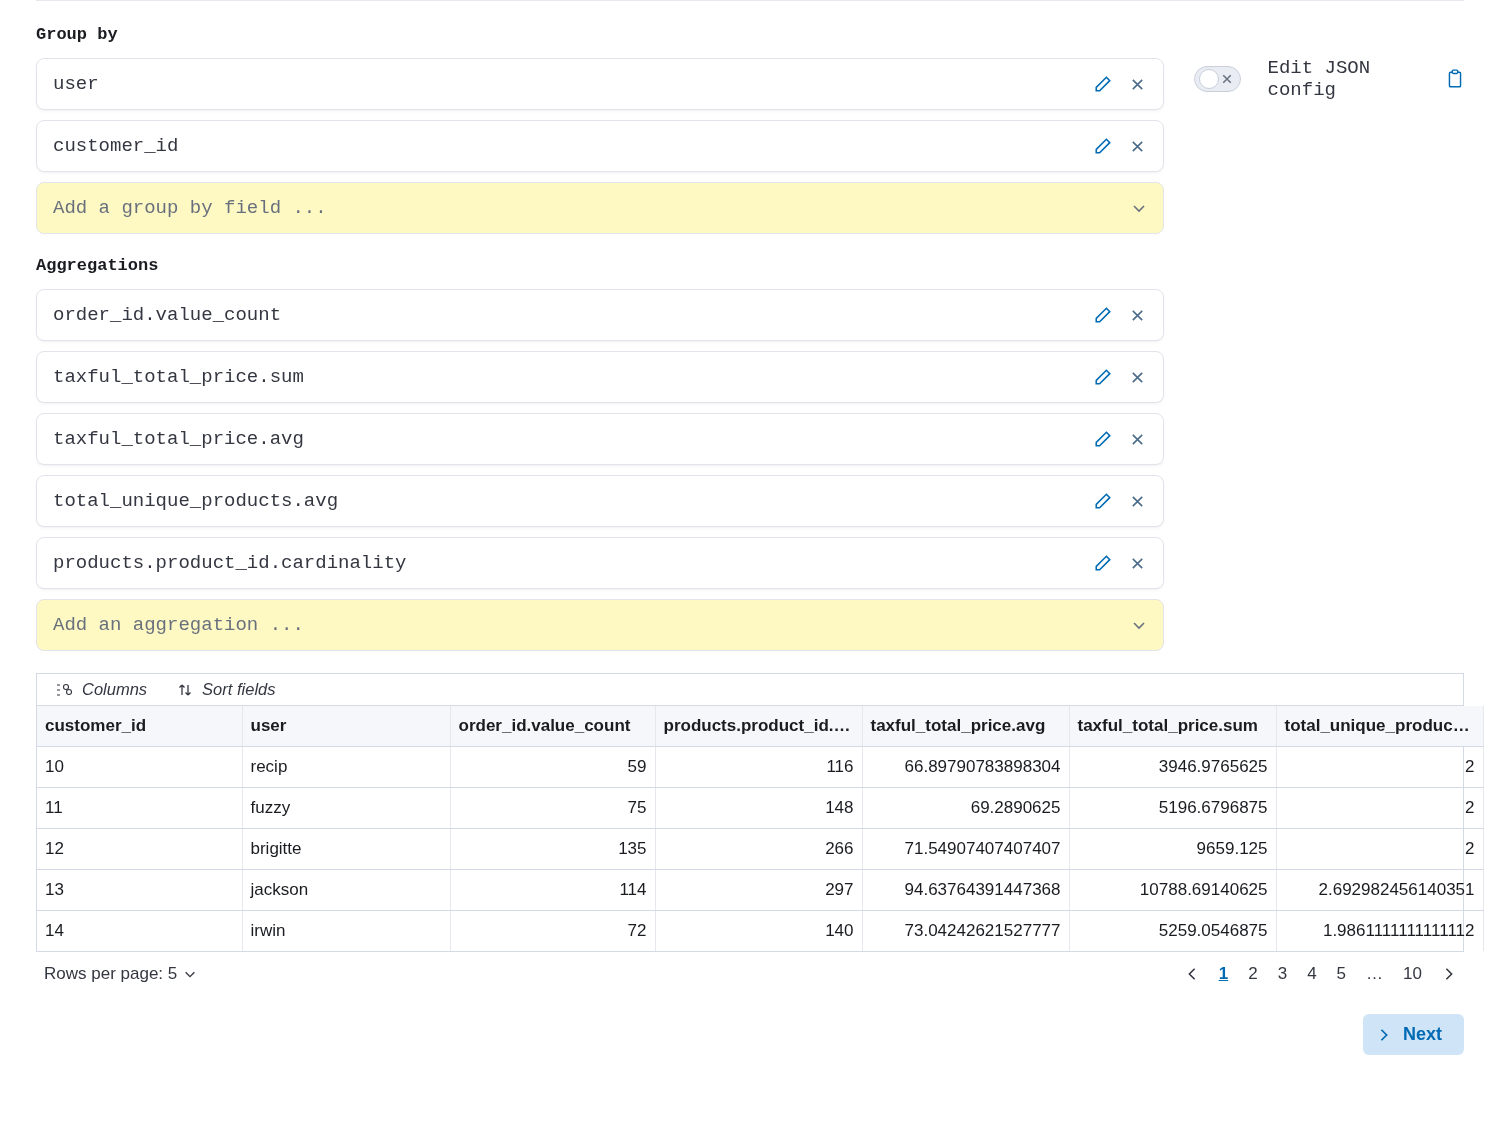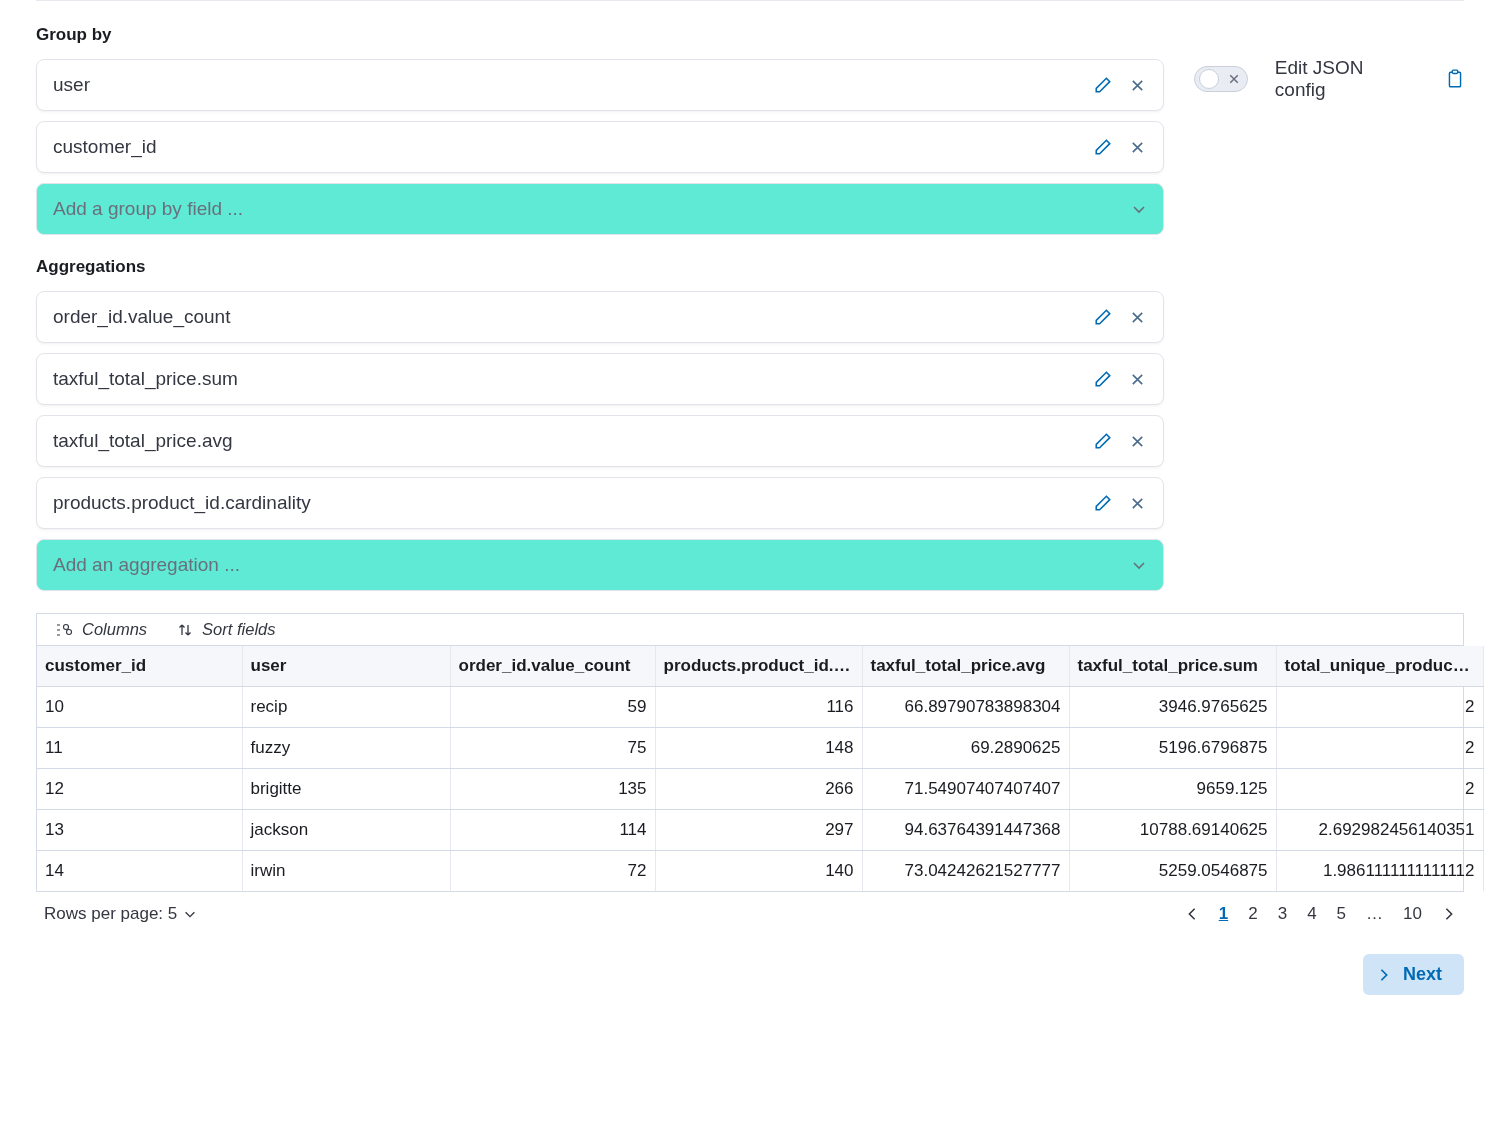--- a/index.html
+++ b/index.html
@@ -6,21 +6,21 @@
 body {
   font-family: -apple-system, BlinkMacSystemFont, "Segoe UI", Helvetica, Arial, sans-serif;
   font-size: 16px;
   color: #1a1c21;
   background: #fff;
   padding: 0;
   width: 1500px;
 }
 .page { padding: 0 36px; }
 .top-border { border-top: 1px solid #e6e8ed; margin-bottom: 20px; }
-.two-col { display: flex; gap: 30px; }
+.two-col { display: flex; gap: 30px; font-family: Liberation Mono, monospace; }
 .left-col { flex: 1; min-width: 0; }
 .right-col { width: 270px; padding-top: 36px; }
 
 .section-label {
   font-weight: 700;
   font-size: 17px;
   color: #1a1c21;
   margin-bottom: 14px;
   margin-top: 4px;
 }
@@ -36,21 +36,21 @@
   justify-content: space-between;
   box-shadow: 0 1px 1px rgba(0,0,0,0.02), 0 2px 3px rgba(0,0,0,0.03);
 }
 .item-card .label {
   font-size: 19px;
   color: #343741;
 }
 .item-card .actions { display: flex; gap: 14px; align-items: center; }
 
 .add-card {
-  background: #5eead4;
+  background: #fef9c3;
   border: 1px solid #e1e4ea;
   border-radius: 8px;
   padding: 14px 16px;
   margin-bottom: 22px;
   display: flex;
   align-items: center;
   justify-content: space-between;
 }
 .add-card .placeholder {
   font-size: 19px;
@@ -282,20 +282,35 @@
             </span>
           <span class="icon-btn x">
               <svg width="15" height="15" viewBox="0 0 16 16" stroke="currentColor" stroke-width="1.7">
                 <path d="M3 3l10 10M13 3L3 13"></path>
               </svg>
             </span>
         </span>
       </div>
       <div class="item-card">
         <span class="label">taxful_total_price.avg</span>
+        <span class="actions">
+          <span class="icon-btn">
+              <svg width="18" height="18" viewBox="0 0 16 16" fill="none" stroke="currentColor" stroke-width="1.4">
+                <path d="M11 2l3 3-9 9H2v-3l9-9z"></path>
+              </svg>
+            </span>
+          <span class="icon-btn x">
+              <svg width="15" height="15" viewBox="0 0 16 16" stroke="currentColor" stroke-width="1.7">
+                <path d="M3 3l10 10M13 3L3 13"></path>
+              </svg>
+            </span>
+        </span>
+      </div>
+      <div class="item-card">
+        <span class="label">total_unique_products.avg</span>
         <span class="actions">
           <span class="icon-btn">
               <svg width="18" height="18" viewBox="0 0 16 16" fill="none" stroke="currentColor" stroke-width="1.4">
                 <path d="M11 2l3 3-9 9H2v-3l9-9z"></path>
               </svg>
             </span>
           <span class="icon-btn x">
               <svg width="15" height="15" viewBox="0 0 16 16" stroke="currentColor" stroke-width="1.7">
                 <path d="M3 3l10 10M13 3L3 13"></path>
               </svg>

